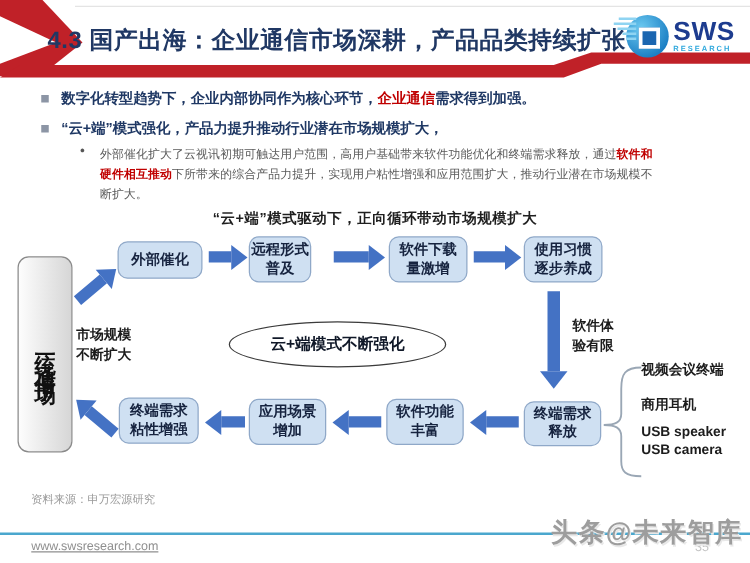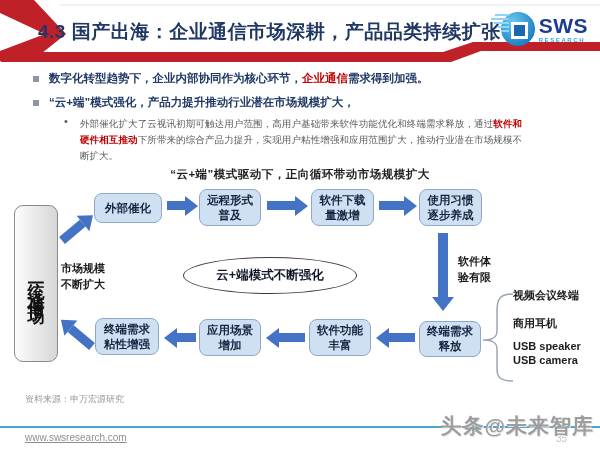--- a/index.html
+++ b/index.html
@@ -115,21 +115,21 @@
   <div class="diagram-heading">“云+端”模式驱动下，正向循环带动市场规模扩大</div>
 
   <div class="ubox">
     <span>统一通信市场</span>
   </div>
 
   <div class="small-label" style="left:61px;top:261px">市场规模
 不断扩大</div>
 
   <div class="fbox" style="left:94px;top:193px;width:68px;height:30px">外部催化</div>
-  <div class="fbox" style="left:199px;top:189px;width:62px;height:37px">远程形式
+  <div class="fbox" style="left:199px;top:189px;width:50px;height:37px">远程形式
 普及</div>
   <div class="fbox" style="left:311px;top:189px;width:63px;height:37px">软件下载
 量激增</div>
   <div class="fbox" style="left:419px;top:189px;width:63px;height:37px">使用习惯
 逐步养成</div>
 
   <div class="fbox" style="left:95px;top:318px;width:64px;height:37px">终端需求
 粘性增强</div>
   <div class="fbox" style="left:309px;top:319px;width:62px;height:37px">软件功能
 丰富</div>

